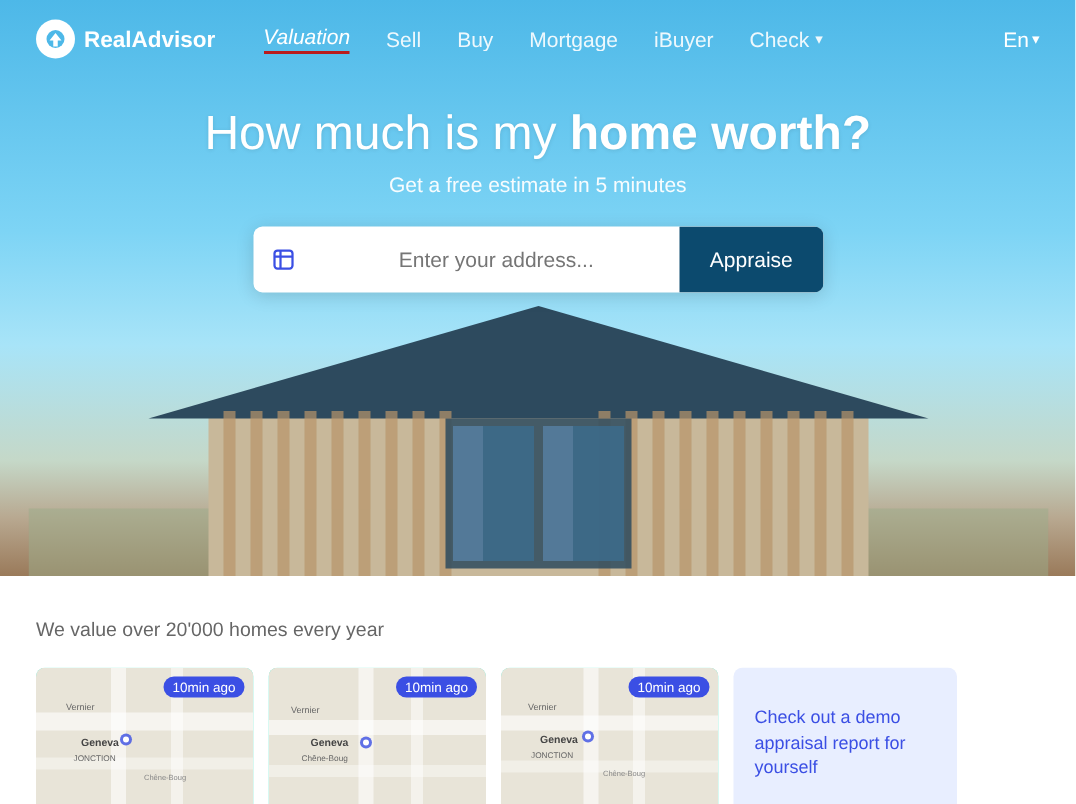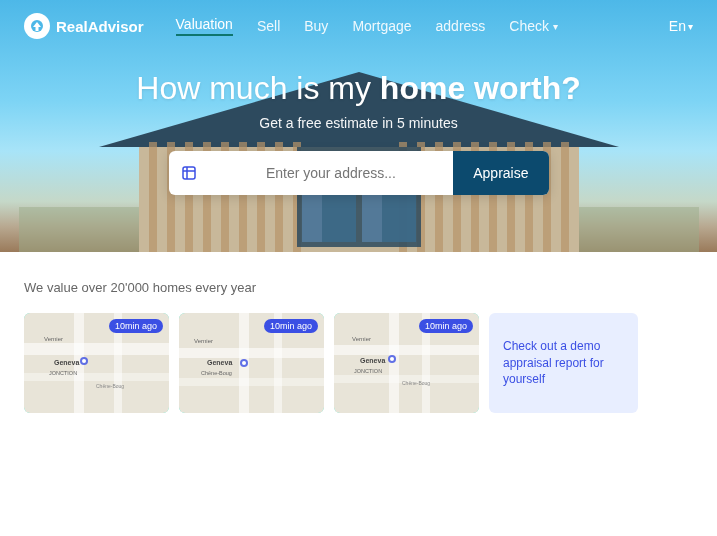--- a/index.html
+++ b/index.html
@@ -42,23 +42,24 @@
       color: #fff;
       font-size: 14px;
       cursor: pointer;
       text-decoration: none;
       opacity: 0.9;
       display: flex;
       align-items: center;
       gap: 4px;
     }
     .nav-link.active {
-      border-bottom: 2px solid #0f766e;
+      border-bottom: 2px solid #b91c1c;
       padding-bottom: 2px;
       opacity: 1;
+      font-style: italic;
     }
     .nav-right {
       margin-left: auto;
       display: flex;
       align-items: center;
       gap: 8px;
       justify-content: center;
     }
     .nav-lang {
       color: #fff;
@@ -66,21 +67,21 @@
       cursor: pointer;
       display: flex;
       align-items: center;
       gap: 2px;
     }
 
     
     .hero {
       position: relative;
       width: 717px;
-      height: 252px;
+      height: 384px;
       background: linear-gradient(180deg, #4db8e8 0%, #7dd4f5 40%, #a8e4f8 60%, #c5d8c8 80%, #b8a890 90%, #9a7a5a 100%);
       display: flex;
       flex-direction: column;
       align-items: center;
       justify-content: flex-start;
       padding-top: 70px;
       overflow: hidden;
     }
 
     
@@ -243,21 +244,21 @@
           <path d="M8 4 L12 9 H9.5 V13 H6.5 V9 H4 Z" fill="#fff"></path>
         </svg>
     </div>
     <span>RealAdvisor</span>
   </div>
   <div class="nav-links">
     <a class="nav-link active">Valuation</a>
     <a class="nav-link">Sell</a>
     <a class="nav-link">Buy</a>
     <a class="nav-link">Mortgage</a>
-    <a class="nav-link">address</a>
+    <a class="nav-link">iBuyer</a>
     <a class="nav-link">
       <span>Check</span>
       <span style="font-size:10px;">▾</span>
     </a>
   </div>
   <div class="nav-right">
     <span class="nav-lang">
       <span>En</span>
       <span style="font-size:10px;">▾</span>
     </span>

